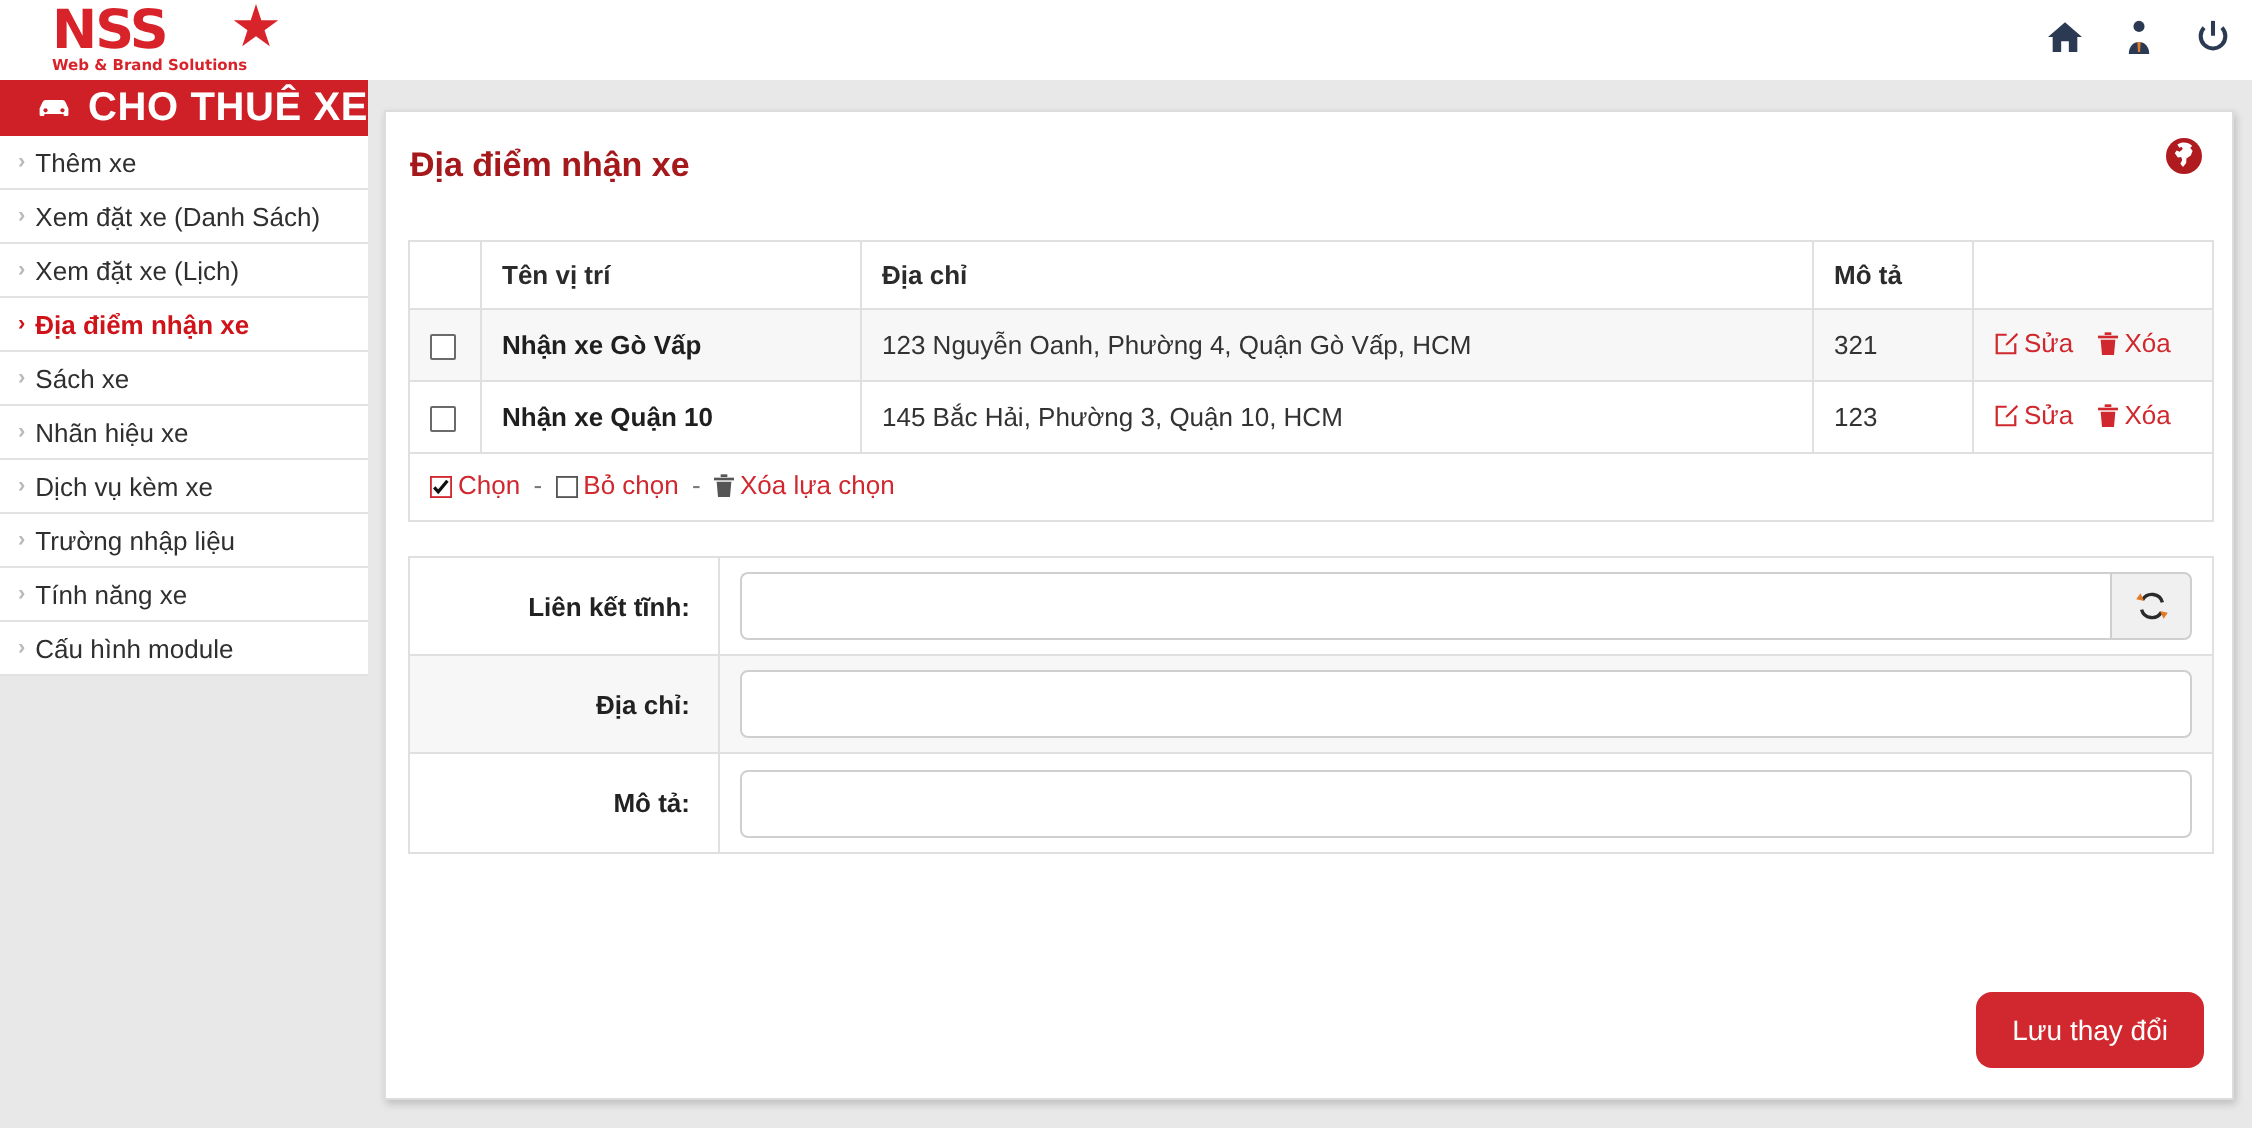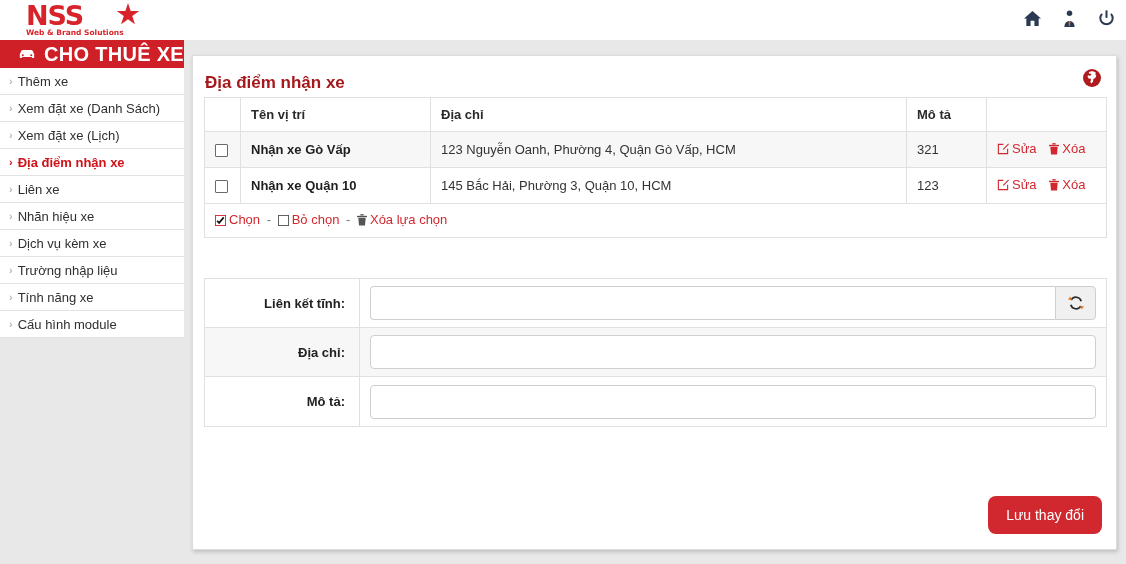--- a/index.html
+++ b/index.html
@@ -111,21 +111,21 @@
     position: absolute; left: 12px; top: 17px;
     font-size: 17px; font-weight: bold;
     color: #a5191c;
   }
   .globe {
     position: absolute; right: 14px; top: 12px;
     width: 20px; height: 20px; cursor: pointer;
   }
 
   
-  .tbl-wrap { position: absolute; left: 11px; top: 41px; width: 903px; }
+  .tbl-wrap { position: absolute; left: 11px; top: 64px; width: 903px; }
   table.grid { border-collapse: collapse; width: 100%; }
   table.grid th, table.grid td {
     border: 1px solid #e0e0e0;
     padding: 9px 10px;
     text-align: left;
     vertical-align: middle;
     font-size: 13px;
   }
   table.grid th {
     font-weight: bold; color: #2b2b2b;
@@ -275,21 +275,21 @@
     <div class="menu-item">
       <span class="chev">›</span>
       <span>Xem đặt xe (Lịch)</span>
     </div>
     <div class="menu-item active">
       <span class="chev">›</span>
       <span>Địa điểm nhận xe</span>
     </div>
     <div class="menu-item">
       <span class="chev">›</span>
-      <span>Liên xe</span>
+      <span>Sách xe</span>
     </div>
     <div class="menu-item">
       <span class="chev">›</span>
       <span>Nhãn hiệu xe</span>
     </div>
     <div class="menu-item">
       <span class="chev">›</span>
       <span>Dịch vụ kèm xe</span>
     </div>
     <div class="menu-item">

